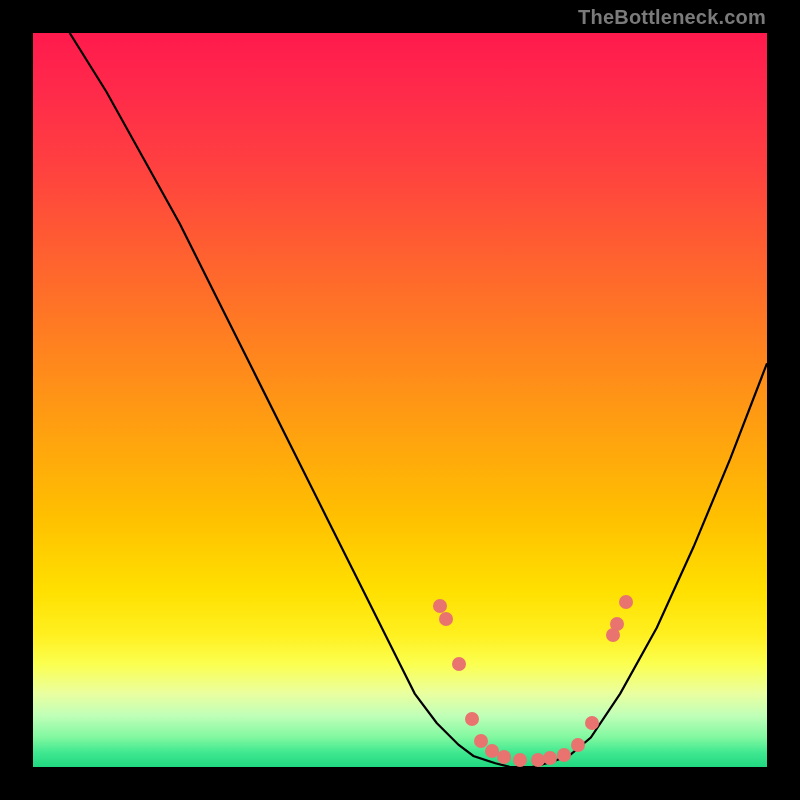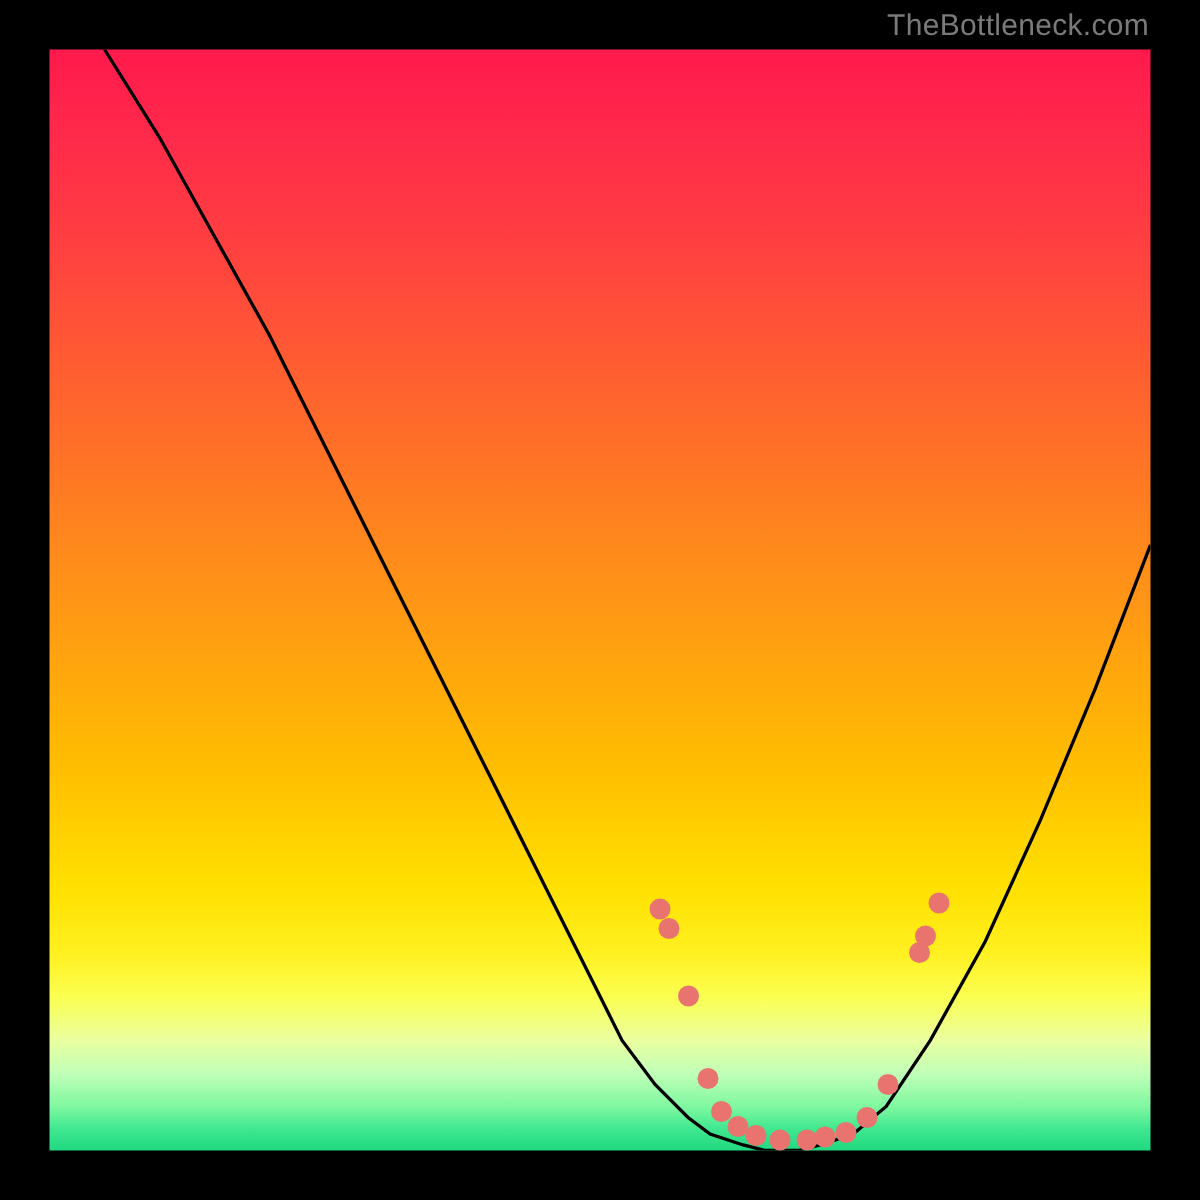--- a/index.html
+++ b/index.html
@@ -16,21 +16,21 @@
  #ffe000 76%,
  #fff020 82%,
  #fbff50 86%,
  #eaffa0 90%,
  #c0ffb8 93%,
  #80f8a0 96%,
  #40e890 98%,
  #20d880 100%)}
 .curve{position:absolute;left:0;top:0;width:734px;height:734px;pointer-events:none}
 .dot{position:absolute;width:14px;height:14px;border-radius:50%;background:#e8736f;transform:translate(-50%,-50%)}
-.attribution{position:absolute;top:6px;right:34px;color:#7a7a7a;font-size:20px;font-weight:400;letter-spacing:.2px}
+.attribution{position:absolute;top:6px;right:34px;color:#7a7a7a;font-size:20px;font-weight:700;letter-spacing:.2px}
 </style>
 </head>
 <body>
 
 <div class="attribution">TheBottleneck.com</div>
 
 <div class="frame">
   <div class="gradient"></div>
   <svg class="curve" viewBox="0 0 734 734" preserveAspectRatio="none">
     <path id="curve-path" fill="none" stroke="#000" stroke-width="2.2" d="M36.7 0.0 L73.4 58.7 L110.1 124.8 L146.8 190.8 L183.5 264.2 L220.2 337.6 L256.9 411.0 L293.6 484.4 L330.3 557.8 L367.0 631.2 L381.7 660.6 L403.7 690.0 L425.7 712.0 L440.4 723.0 L462.4 730.3 L477.1 734.0 L499.1 734.0 L513.8 730.3 L535.8 723.0 L557.8 704.6 L587.2 660.6 L623.9 594.5 L660.6 513.8 L697.3 425.7 L734.0 330.3 "></path>

